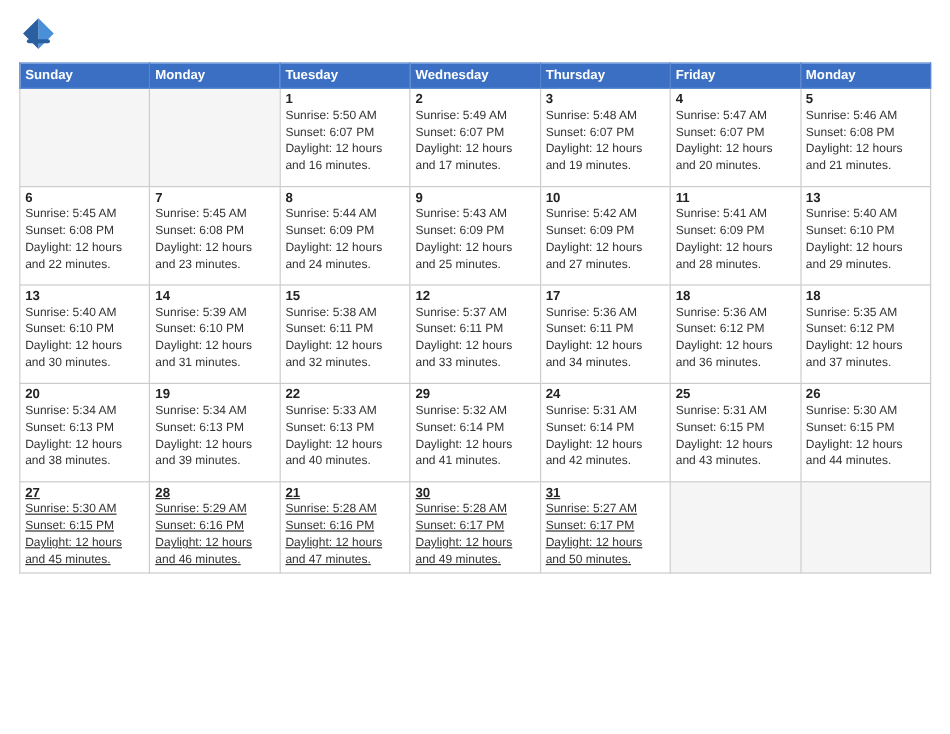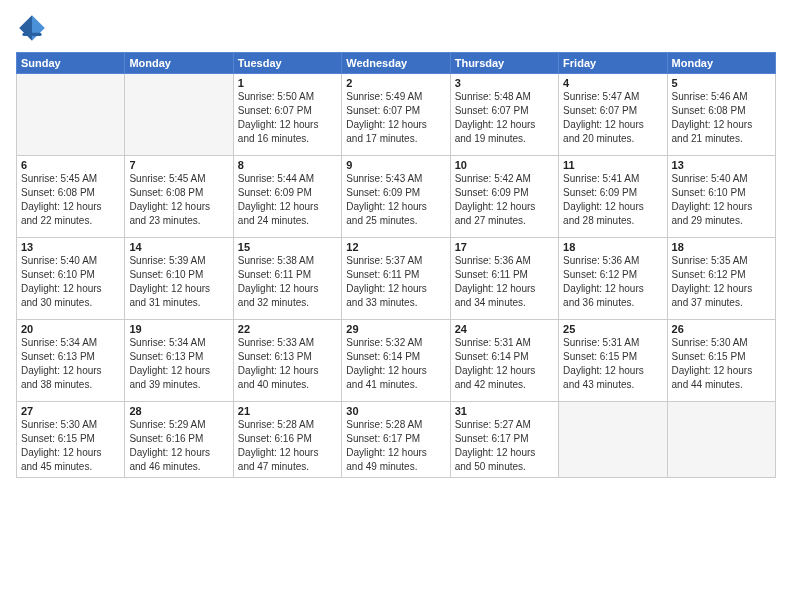--- a/index.html
+++ b/index.html
@@ -84,20 +84,21 @@
       color: #222;
       margin-bottom: 1px;
     }
     .cell-text {
       font-size: 10px;
       color: #333;
       line-height: 1.4;
     }
     .last-row td {
       height: 70px;
+      text-decoration: underline;
     }
   </style>
 </head>
 <body>
 
 <div class="page">
   <div class="header">
     <div class="logo">
       <svg class="logo-icon" viewBox="0 0 40 40">
         <polygon points="20,4 36,20 20,36" fill="#4a90d9"></polygon>

